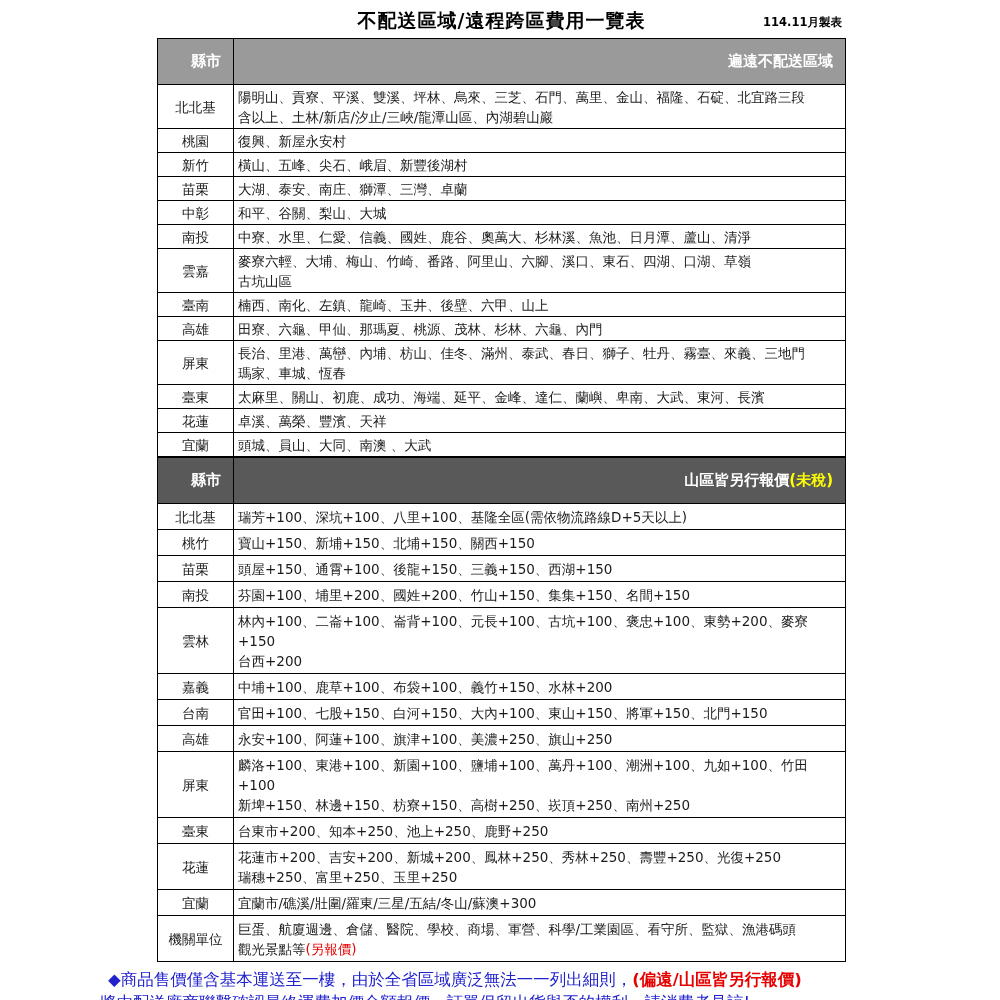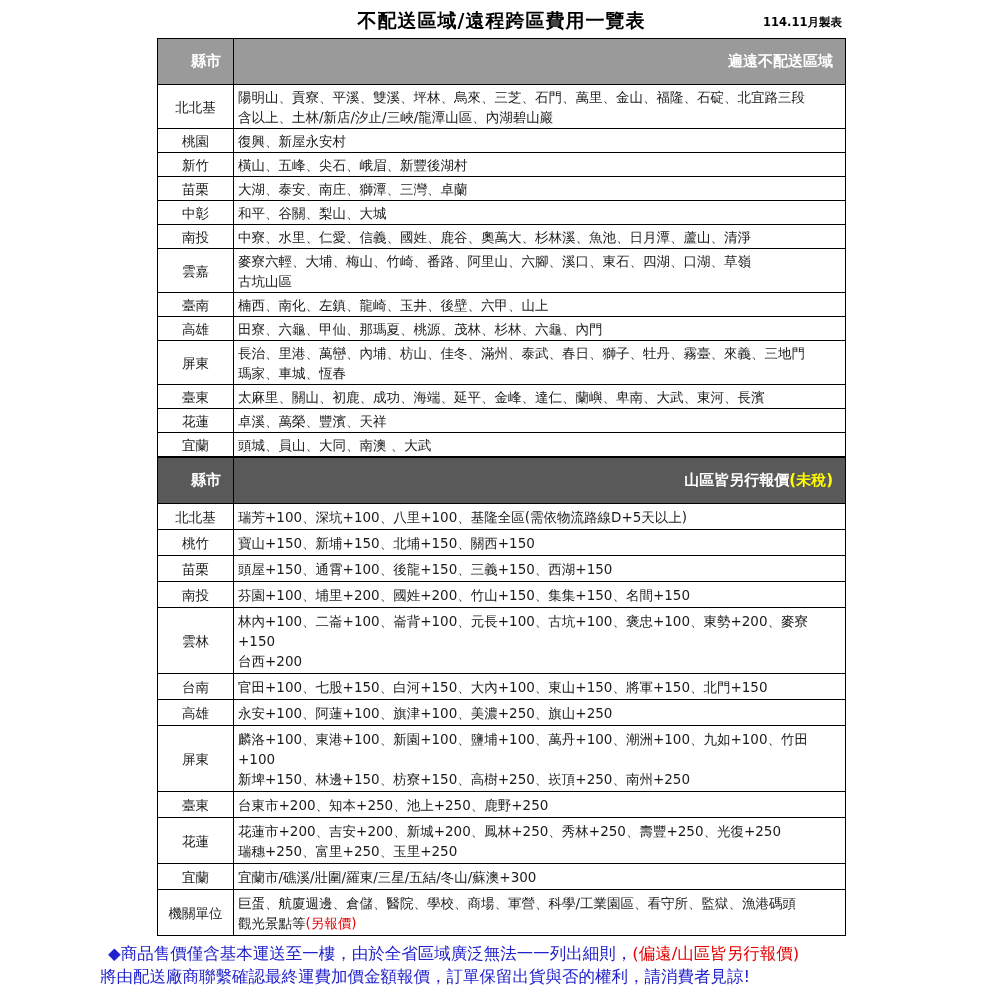--- a/index.html
+++ b/index.html
@@ -24,21 +24,21 @@
   td.areas{white-space:pre-line;}
   tbody.sec2 td{padding-top:2.5px;padding-bottom:2.5px;}
   tr.hdr td{color:var(--header-text);font-weight:bold;text-align:right;
             font-size:15px;line-height:21px;padding:12px;}
   tr.hdr1 td{background:var(--header1-bg);}
   tr.hdr2 td{background:var(--header2-bg);border-top:2px solid var(--border);}
   .yellow{color:var(--note-yellow);}
   .red{color:var(--note-red);}
   .footer{margin:6px 0 0 100px;font-size:16.5px;color:var(--footer-blue);line-height:23px;}
   .footer .l1{padding-left:8px;}
-  .footer .red{font-weight:normal;margin-top:36px;}
+  .footer .red{font-weight:bold;margin-top:36px;}
 </style>
 </head>
 <body>
 
 <div class="page">
 
   <div class="titlebar">
     <div class="title">不配送區域/遠程跨區費用一覽表</div>
     <div class="datenote">114.11月製表</div>
   </div>
@@ -131,20 +131,24 @@
       <tr>
         <td class="county">南投</td>
         <td class="areas">芬園+100、埔里+200、國姓+200、竹山+150、集集+150、名間+150</td>
       </tr>
       <tr>
         <td class="county">雲林</td>
         <td class="areas">林內+100、二崙+100、崙背+100、元長+100、古坑+100、褒忠+100、東勢+200、麥寮+150
 台西+200</td>
       </tr>
       <tr>
+        <td class="county">嘉義</td>
+        <td class="areas">中埔+100、鹿草+100、布袋+100、義竹+150、水林+200</td>
+      </tr>
+      <tr>
         <td class="county">台南</td>
         <td class="areas">官田+100、七股+150、白河+150、大內+100、東山+150、將軍+150、北門+150</td>
       </tr>
       <tr>
         <td class="county">高雄</td>
         <td class="areas">永安+100、阿蓮+100、旗津+100、美濃+250、旗山+250</td>
       </tr>
       <tr>
         <td class="county">屏東</td>
         <td class="areas">麟洛+100、東港+100、新園+100、鹽埔+100、萬丹+100、潮洲+100、九如+100、竹田+100

